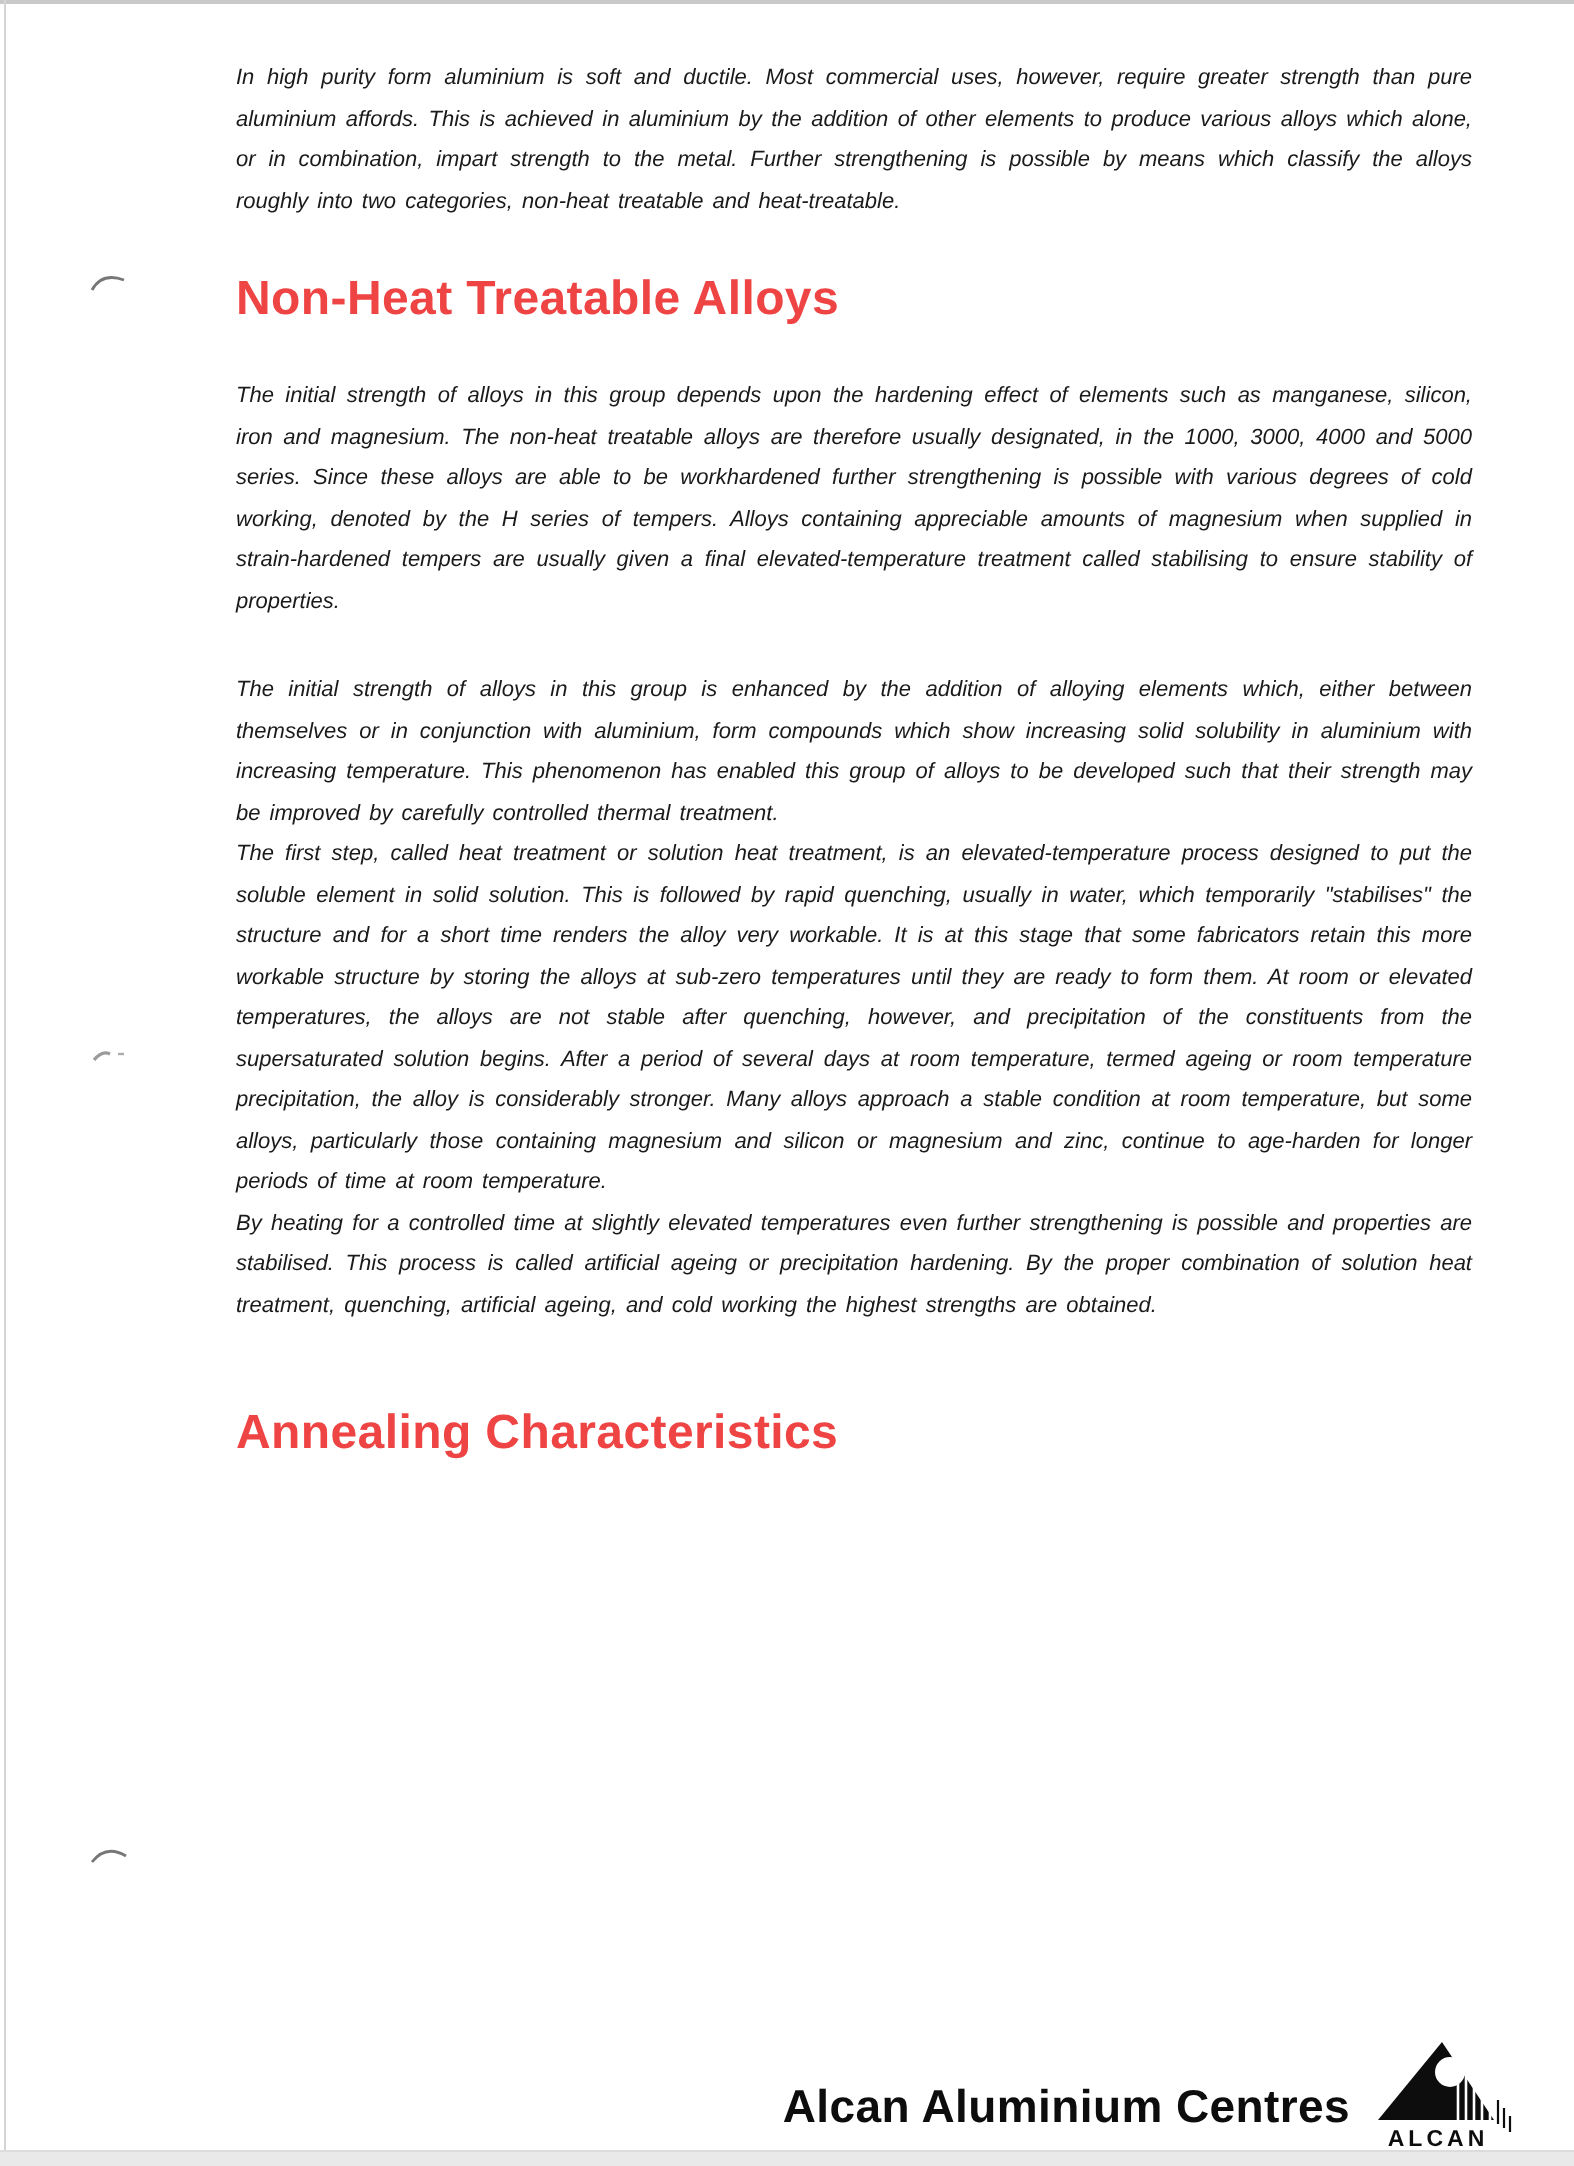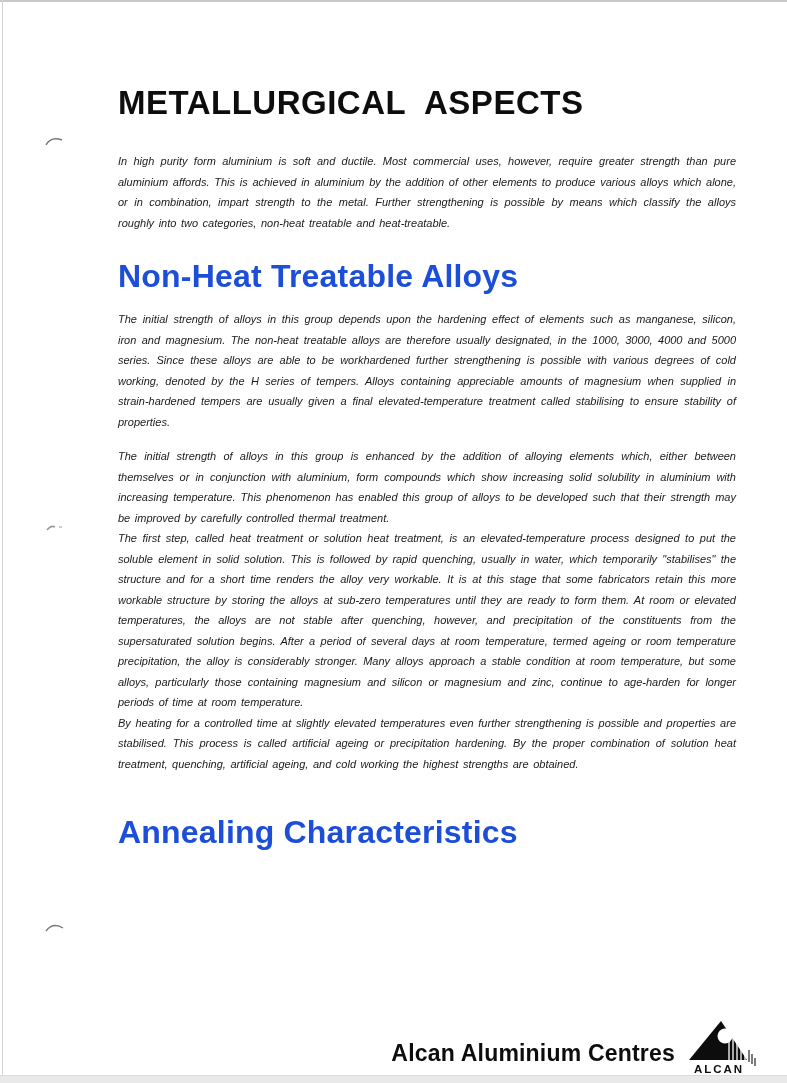--- a/index.html
+++ b/index.html
@@ -49,30 +49,30 @@
     font-size: 11px;
     line-height: 20.5px;
     text-align: justify;
     word-spacing: 1.5px;
     color: #1a1a1a;
     font-style: italic;
   }
   .intro { margin-top: 29px; }
   .section-heading {
     margin: 0;
-    font-size: 32px;
+    font-size: 24px;
     font-weight: bold;
     letter-spacing: 0.2px;
-    color: #1d4ed8;
+    color: #ef4444;
     white-space: nowrap;
   }
   .h-nonheat { margin-top: 25px; }
   .h-heat    { margin-top: 44px; }
   .h-anneal  { margin-top: 40px; }
-  .after-heading { margin-top: 14px; }
+  .after-heading { margin-top: 24px; }
   .para + .para { }
   .footer {
     position: absolute;
     left: 0; top: 1020px;
     width: 787px;
     height: 60px;
   }
   .footer-brand {
     position: absolute;
     right: 112px;
@@ -112,21 +112,20 @@
 </svg>
 <svg class="margin-mark mark-2" viewBox="0 0 22 14">
   <path d="M3,9 Q7,4 11,6" fill="none" stroke="#4a4a4a" stroke-width="1.6"></path>
   <path d="M15,6 L18,6" fill="none" stroke="#6a6a6a" stroke-width="1.2"></path>
 </svg>
 <svg class="margin-mark mark-3" viewBox="0 0 22 14">
   <path d="M2,10 Q9,1 19,7" fill="none" stroke="#4a4a4a" stroke-width="1.4"></path>
 </svg>
 
 <div class="content">
-  <h1 class="doc-title">METALLURGICAL  ASPECTS</h1>
 
   <p class="para intro">In high purity form aluminium is soft and ductile.  Most commercial uses, however, require greater strength than pure aluminium affords.  This is achieved in aluminium  by the addition of other elements to produce various alloys which alone, or in combination, impart strength to the metal. Further strengthening is possible by means which classify the alloys roughly into two categories, non-heat treatable and heat-treatable.</p>
 
   <h2 class="section-heading h-nonheat">Non-Heat Treatable Alloys</h2>
   <p class="para after-heading">The initial strength of alloys in this group depends upon the hardening effect of elements such as manganese, silicon, iron and magnesium.  The non-heat treatable alloys are therefore usually designated, in the 1000, 3000, 4000  and 5000 series.  Since these alloys are able to be workhardened further strengthening is possible  with various degrees of cold working, denoted by the H series of tempers.  Alloys containing appreciable amounts of magnesium when supplied in strain-hardened tempers are usually given a final elevated-temperature treatment called stabilising to ensure stability of properties.</p>
 
   <p class="para after-heading">The initial strength of alloys in this group is enhanced by the addition of alloying elements which, either between themselves or in conjunction with aluminium, form compounds which show increasing solid solubility in aluminium with increasing temperature.  This phenomenon has enabled this group of alloys to be developed such that their strength may be improved by carefully controlled thermal treatment.</p>
   <p class="para">The first step, called heat treatment or solution heat treatment, is an elevated-temperature process designed to put the soluble element in solid solution.  This is followed by rapid quenching, usually in water, which temporarily "stabilises" the structure and for a short time renders the alloy very workable. It is at this stage that some fabricators retain this more workable structure by storing the alloys at sub-zero temperatures until they are ready to form them.  At room or elevated temperatures, the alloys are not stable after quenching, however, and precipitation of the constituents from the supersaturated solution begins.  After a period of several days at room temperature, termed ageing or room temperature precipitation, the alloy is considerably stronger.  Many alloys approach a stable condition at room temperature, but some alloys, particularly those containing magnesium and silicon or magnesium and zinc, continue to age-harden for longer periods of time at room temperature.</p>
   <p class="para">By heating for a controlled time at slightly elevated temperatures even further strengthening is possible and properties are stabilised.  This process is called artificial ageing or precipitation hardening.  By the proper combination of solution heat treatment, quenching, artificial ageing, and cold working the highest strengths are obtained.</p>
 

